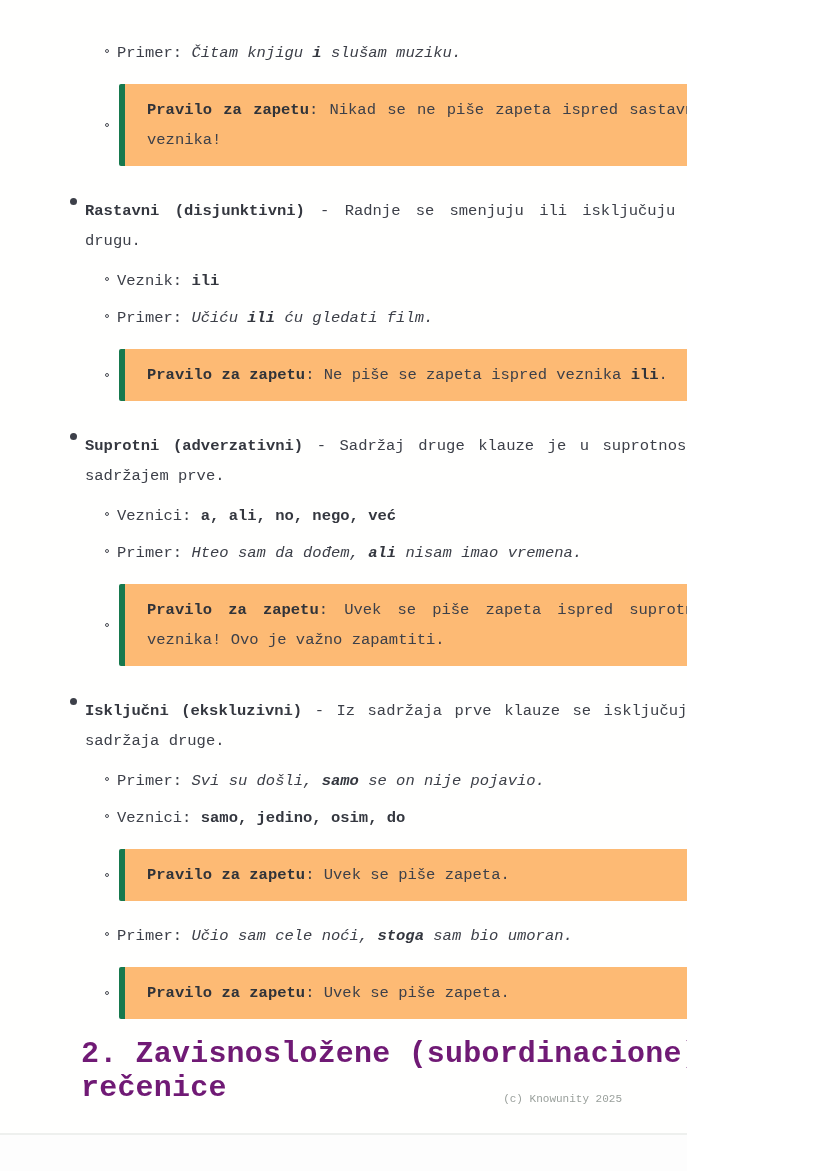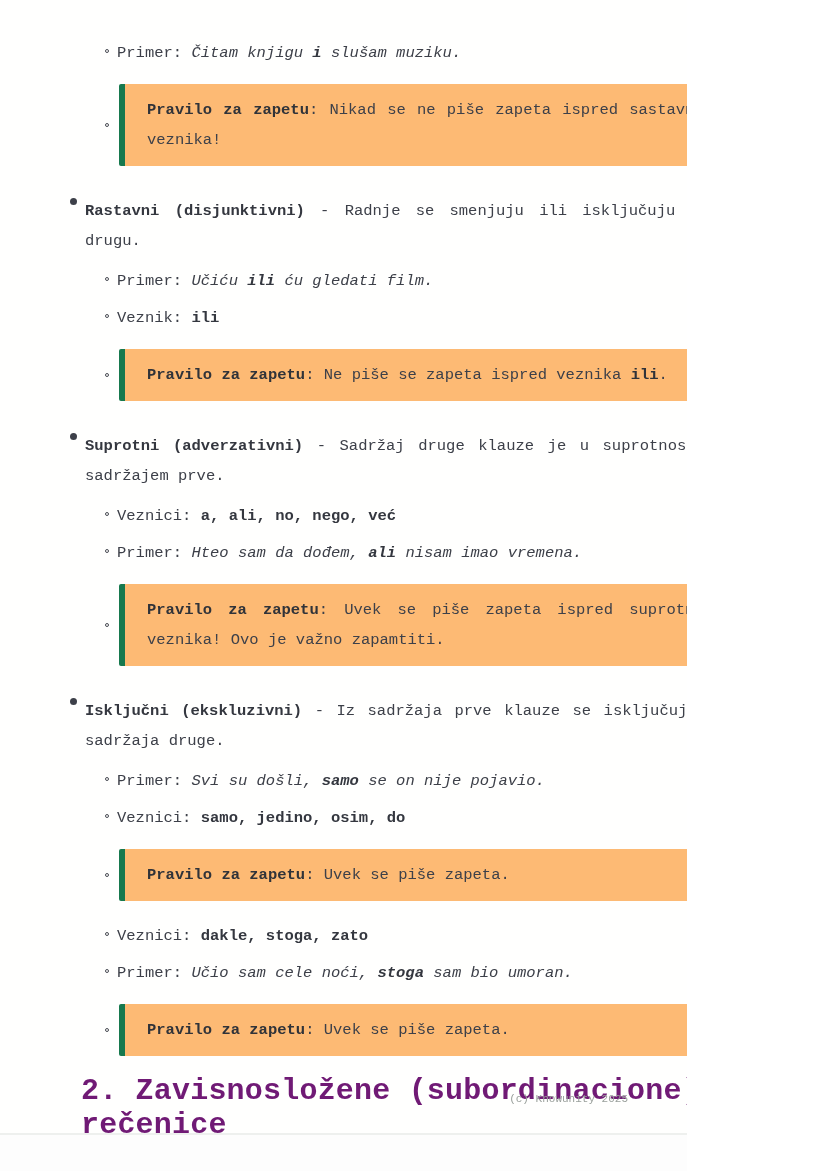--- a/index.html
+++ b/index.html
@@ -72,21 +72,21 @@
     font-weight: 700;
     color: #701a75;
     line-height: 34px;
     letter-spacing: 0.2px;
   }
 
   
   .copyright {
     position: absolute;
     top: 1092px;
-    right: 59px;
+    right: 65px;
     font-size: 11px;
     color: #9aa09c;
     line-height: 14px;
   }
   .green-bar {
     position: absolute;
     left: 749px;
     top: 37px;
     width: 44px;
     height: 1096px;
@@ -128,25 +128,25 @@
     </ul>
 
     <div class="section">
       <div class="top-item">
         <span class="dot"></span>
         <p class="top-text"><strong>Rastavni (disjunktivni)</strong><span> - </span><span>Radnje se smenjuju ili isključuju jedna drugu.</span></p>
       </div>
       <ul class="sub-list">
         <li>
           <span class="circ"></span>
+          <p class="sub-text"><span>Veznik:</span> <strong>ili</strong></p>
+        </li>
+        <li>
+          <span class="circ"></span>
           <p class="sub-text"><span>Primer:</span> <em><span>Učiću </span><strong>ili</strong><span> ću gledati film.</span></em></p>
-        </li>
-        <li>
-          <span class="circ"></span>
-          <p class="sub-text"><span>Veznik:</span> <strong>ili</strong></p>
         </li>
         <li class="callout-row">
           <span class="circ"></span>
           <div class="callout">
             <p><strong>Pravilo za zapetu</strong><span>: Ne piše se zapeta ispred veznika </span><strong>ili</strong><span>.</span></p>
           </div>
         </li>
       </ul>
     </div>
 
@@ -191,24 +191,20 @@
           <span class="circ"></span>
           <div class="callout">
             <p><strong>Pravilo za zapetu</strong><span>: Uvek se piše zapeta.</span><strong></strong><span></span></p>
           </div>
         </li>
       </ul>
     </div>
 
     <div class="section">
       <ul class="sub-list">
-        <li>
-          <span class="circ"></span>
-          <p class="sub-text"><span>Veznici:</span> <strong>dakle, stoga, zato</strong></p>
-        </li>
         <li>
           <span class="circ"></span>
           <p class="sub-text"><span>Primer:</span> <em><span>Učio sam cele noći, </span><strong>stoga</strong><span> sam bio umoran.</span></em></p>
         </li>
         <li class="callout-row">
           <span class="circ"></span>
           <div class="callout">
             <p><strong>Pravilo za zapetu</strong><span>: Uvek se piše zapeta.</span><strong></strong><span></span></p>
           </div>
         </li>

